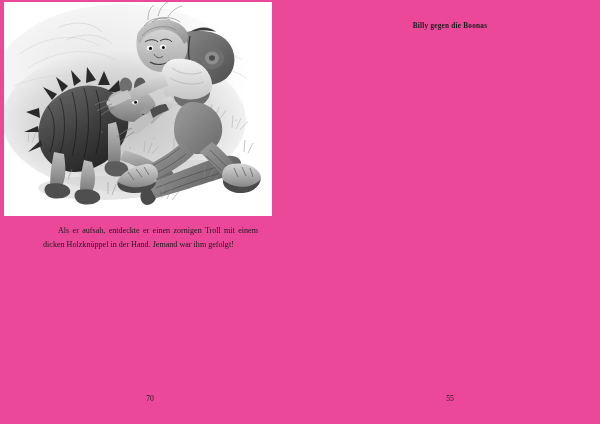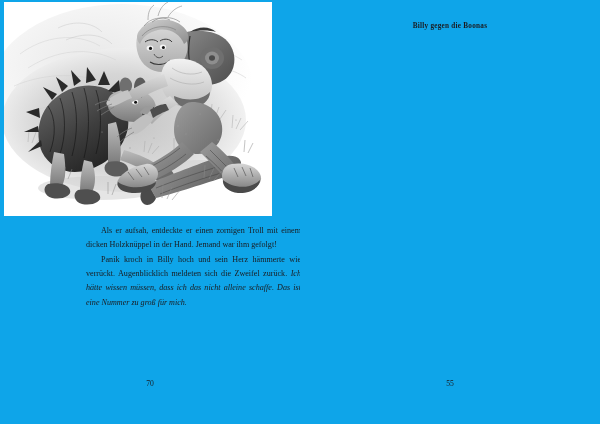--- a/index.html
+++ b/index.html
@@ -17,21 +17,21 @@
     position: relative;
     width: 600px;
     height: 424px;
     background: #fefefe;
     display: flex;
   }
   .page {
     position: relative;
     width: 300px;
     height: 424px;
-    background: #0ea5e9;
+    background: #ec4899;
     box-sizing: border-box;
     text-decoration: underline;
   }
   .page-left  { padding: 0; }
   .page-right { padding: 0; }
 
   
   .illustration {
     position: absolute;
     left: 4px;
@@ -45,21 +45,20 @@
   .textcol {
     position: absolute;
     font-family: "Liberation Serif", serif;
     font-size: 8.1px;
     line-height: 14.35px;
     color: #1b1b1f;
     text-align: justify;
     text-justify: inter-word;
     -webkit-hyphens: none;
     hyphens: none;
-    margin-left: 43px;
   }
   .textcol.left  { left: 43px;  top: 224px; width: 215px; }
 
   .textcol p {
     margin: 0;
     text-indent: 15px;
   }
   .textcol i, .textcol em { font-style: italic; }
 
   
@@ -72,21 +71,21 @@
     font-family: "Liberation Serif", serif;
     font-size: 7.2px;
     font-weight: bold;
     letter-spacing: 0.25px;
     color: #1b1b1f;
   }
 
   
   .folio {
     position: absolute;
-    bottom: 36px;
+    bottom: 21px;
     left: 0;
     width: 300px;
     text-align: center;
     font-family: "Liberation Serif", serif;
     font-size: 7.6px;
     color: #1b1b1f;
   }
 </style>
 </head>
 <body>
@@ -353,21 +352,20 @@
           <circle cx="126" cy="146" r="0.7"></circle>
             <circle cx="214" cy="138" r="0.6"></circle>
           <circle cx="98" cy="130" r="0.6"></circle>
             <circle cx="232" cy="118" r="0.6"></circle>
         </g>
       </svg>
     </div>
 
     <div class="textcol left">
         <p><span>Als er aufsah, entdeckte er einen zornigen Troll mit einem dicken Holzknüppel in der Hand. Jemand war ihm gefolgt!</span></p>
-        <p><span>Panik kroch in Billy hoch und sein Herz hämmerte wie verrückt. Augenblicklich meldeten sich die Zweifel zurück. </span><i>Ich hätte wissen müssen, dass ich das nicht alleine schaffe. Das ist eine Nummer zu groß für mich.</i></p>
       </div>
 
     <div class="folio">70</div>
   </div>
 
   <div class="page page-right">
 
     <div class="running-head">Billy gegen die Boonas</div>
 
     <div class="folio">55</div>

